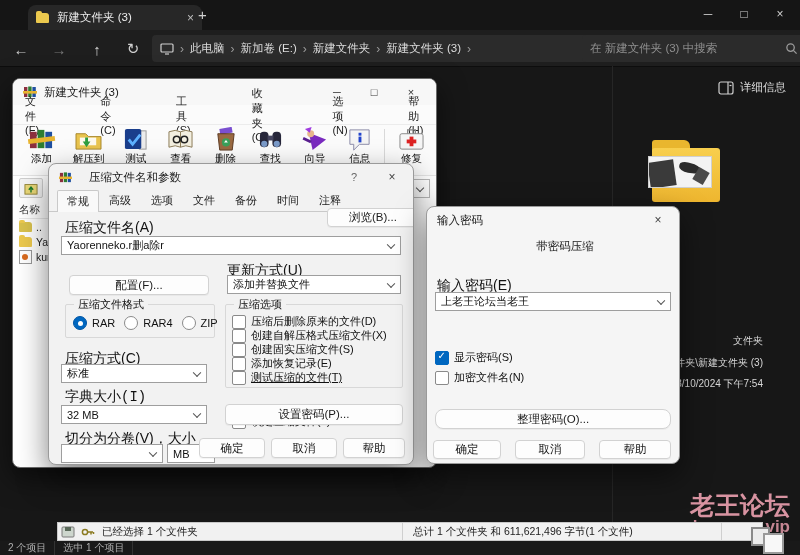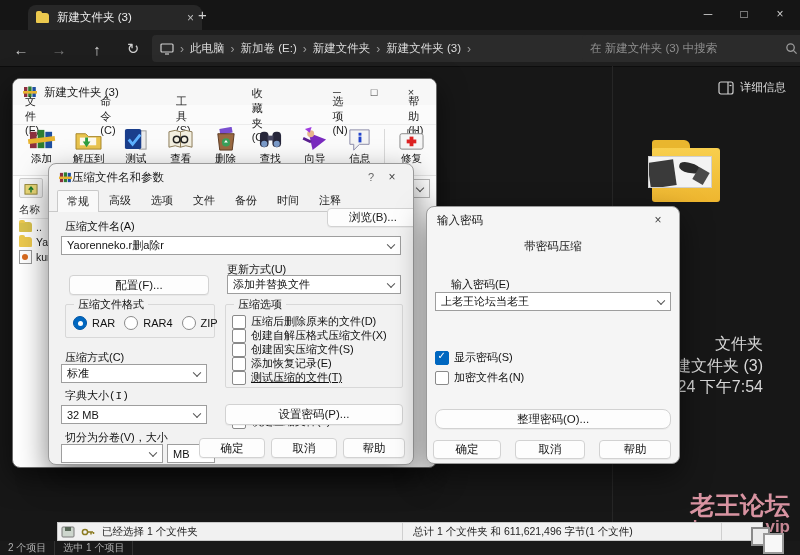--- a/index.html
+++ b/index.html
@@ -19,21 +19,21 @@
           color:#cfcfcf;font-size:15px;}
   .crumbbar{position:absolute;left:152px;top:35px;width:420px;height:27px;background:#2b2b2b;border-radius:4px;
             display:flex;align-items:center;gap:4px;padding:0 8px;color:#dcdcdc;font-size:11.5px;}
   .crumb-chev{color:#9a9a9a;font-size:12px;padding:0 2px;}
   .searchbox{position:absolute;left:582px;top:35px;width:208px;height:27px;background:#2b2b2b;border-radius:4px;
              display:flex;align-items:center;padding:0 8px;color:#8f8f8f;font-size:11.5px;}
   .searchbox span{flex:1;}
   .details-toggle{position:absolute;right:14px;top:80px;display:flex;align-items:center;gap:6px;
                   color:#dedede;font-size:11.5px;}
   .pane-divider{position:absolute;left:612px;top:66px;width:1px;height:456px;background:#262626;}
-  .preview-line{position:absolute;right:37px;text-align:right;color:#d8d8d8;font-size:16px;white-space:nowrap;}
+  .preview-line{position:absolute;right:37px;text-align:right;color:#d8d8d8;font-size:10px;white-space:nowrap;}
   .estatus{position:absolute;left:0;top:541px;width:800px;height:14px;background:#191919;display:flex;
            align-items:center;color:#b0b0b0;font-size:10px;gap:0;}
   .estatus span{padding:0 8px;border-right:1px solid #333;}
   
   .bigfolder{position:absolute;left:650px;top:140px;width:72px;height:64px;}
   .bf-back{position:absolute;left:2px;top:0;width:38px;height:14px;background:#e9b62e;border-radius:3px 6px 0 0;}
   .bf-body{position:absolute;left:2px;top:8px;width:68px;height:54px;border-radius:3px;
            background:linear-gradient(180deg,#f8cf4e,#eeb62f);}
   .bf-thumb{position:absolute;left:-2px;top:16px;width:62px;height:30px;background:#f3f3f3;border:1px solid #cfcfcf;overflow:hidden;}
   .bf-t1{position:absolute;left:0;top:4px;width:26px;height:26px;background:#3a3a3a;transform:rotate(-8deg);}
@@ -72,46 +72,46 @@
   
   .rstatus{position:absolute;left:57px;top:522px;width:706px;height:19px;background:#f1f1f1;border:1px solid #c9c9c9;
            display:flex;align-items:center;font-size:10.5px;color:#222;z-index:6;box-sizing:border-box;}
   .rstatus .ic{margin:0 3px;}
   .rs-left{flex:0 0 300px;padding-left:4px;}
   .rs-sep{width:1px;height:100%;background:#cfcfcf;}
   .rs-right{padding:0 10px;flex:1;}
   
   .dlg{position:absolute;background:#f2f2f2;border-radius:8px;box-shadow:0 12px 30px rgba(0,0,0,.5);
        border:1px solid #9a9a9a;overflow:hidden;color:#111;}
-  .dlg-title{height:26px;display:flex;align-items:center;gap:0;padding:0 10px;}
+  .dlg-title{height:26px;display:flex;align-items:center;gap:17px;padding:0 10px;}
   .dlg-title .t{font-size:11.5px;color:#1a1a1a;flex:1;}
   .dlg-x{color:#444;font-size:12px;width:22px;text-align:center;}
   .dlg-q{color:#666;font-size:11px;width:20px;text-align:center;}
   .tabs{display:flex;padding-left:8px;border-bottom:1px solid #c9c9c9;height:21px;align-items:flex-end;}
   .dtab{font-size:11px;color:#222;padding:3px 9px;border:1px solid transparent;border-bottom:none;}
   .dtab.active{background:#f9f9f9;border-color:#c9c9c9;border-radius:2px 2px 0 0;position:relative;top:1px;}
-  .dlabel{position:absolute;font-size:11px;color:#111;white-space:nowrap;}
+  .dlabel{position:absolute;font-size:14px;color:#111;white-space:nowrap;}
   .combo{position:absolute;background:#fff;border:1px solid #9e9e9e;display:flex;align-items:center;
          padding:0 18px 0 5px;font-size:11px;color:#111;box-sizing:border-box;}
   .combo .val{white-space:nowrap;overflow:hidden;}
   .combo .arr{position:absolute;right:6px;top:50%;width:5px;height:5px;border-right:1.3px solid #555;
               border-bottom:1.3px solid #555;transform:translateY(-70%) rotate(45deg);}
   .btn{position:absolute;background:#fdfdfd;border:1px solid #d2d2d2;border-radius:4px;display:flex;
        align-items:center;justify-content:center;font-size:11.5px;color:#1a1a1a;box-sizing:border-box;
        box-shadow:0 1px 0 rgba(0,0,0,.04);}
   .grp{position:absolute;border:1px solid #d8d8d8;border-radius:2px;box-sizing:border-box;}
   .legend{position:absolute;top:-8px;left:8px;background:#f2f2f2;padding:0 4px;font-size:11px;color:#111;white-space:nowrap;}
   .ck-row{position:absolute;display:flex;align-items:center;gap:5px;font-size:11px;color:#111;white-space:nowrap;}
   .check{width:12px;height:12px;border:1px solid #8a8a8a;border-radius:2px;background:#fff;flex:none;position:relative;}
   .check.on{background:#0067c0;border-color:#0067c0;}
   .check.on::after{content:"✓";position:absolute;left:1.5px;top:-1.5px;color:#fff;font-size:10px;}
   .radio{width:12px;height:12px;border:1px solid #8a8a8a;border-radius:50%;background:#fff;flex:none;position:relative;}
   .radio.on{background:#0067c0;border-color:#0055a4;}
   .radio.on::after{content:"";position:absolute;left:3.5px;top:3.5px;width:5px;height:5px;border-radius:50%;background:#fff;}
-  .center-head{position:absolute;width:100%;text-align:center;font-size:11.5px;color:#222;}
+  .center-head{position:absolute;width:100%;text-align:center;font-size:11.5px;color:#222;margin-left:12px;}
 </style>
 </head>
 <body>
 
 <div class="screen">
 
   <div class="tabbar">
     <div class="etab">
       <span class="fold-ic"></span>
       <span class="etab-title">新建文件夹 (3)</span>
@@ -458,21 +458,21 @@
       </div>
   </div>
 
   <div class="dlg" style="left:426px;top:206px;width:252px;height:256px;z-index:30;background:#f5f5f5;">
     <div class="dlg-title">
       <span class="t">输入密码</span>
       <span class="dlg-x">×</span>
     </div>
     <div class="center-head" style="top:32px;">带密码压缩</div>
 
-    <span class="dlabel" style="left:24px;top:70px;">输入密码(E)</span>
+    <span class="dlabel" style="left:10px;top:70px;">输入密码(E)</span>
     <div class="combo" style="left:8px;top:85px;width:236px;height:19px;">
       <span class="val">上老王论坛当老王</span>
         <span class="arr"></span>
     </div>
 
     <div class="ck-row" style="left:8px;top:143px;">
       <span class="check on"></span>
         <span>显示密码(S)</span>
     </div>
     <div class="ck-row" style="left:8px;top:163px;">

